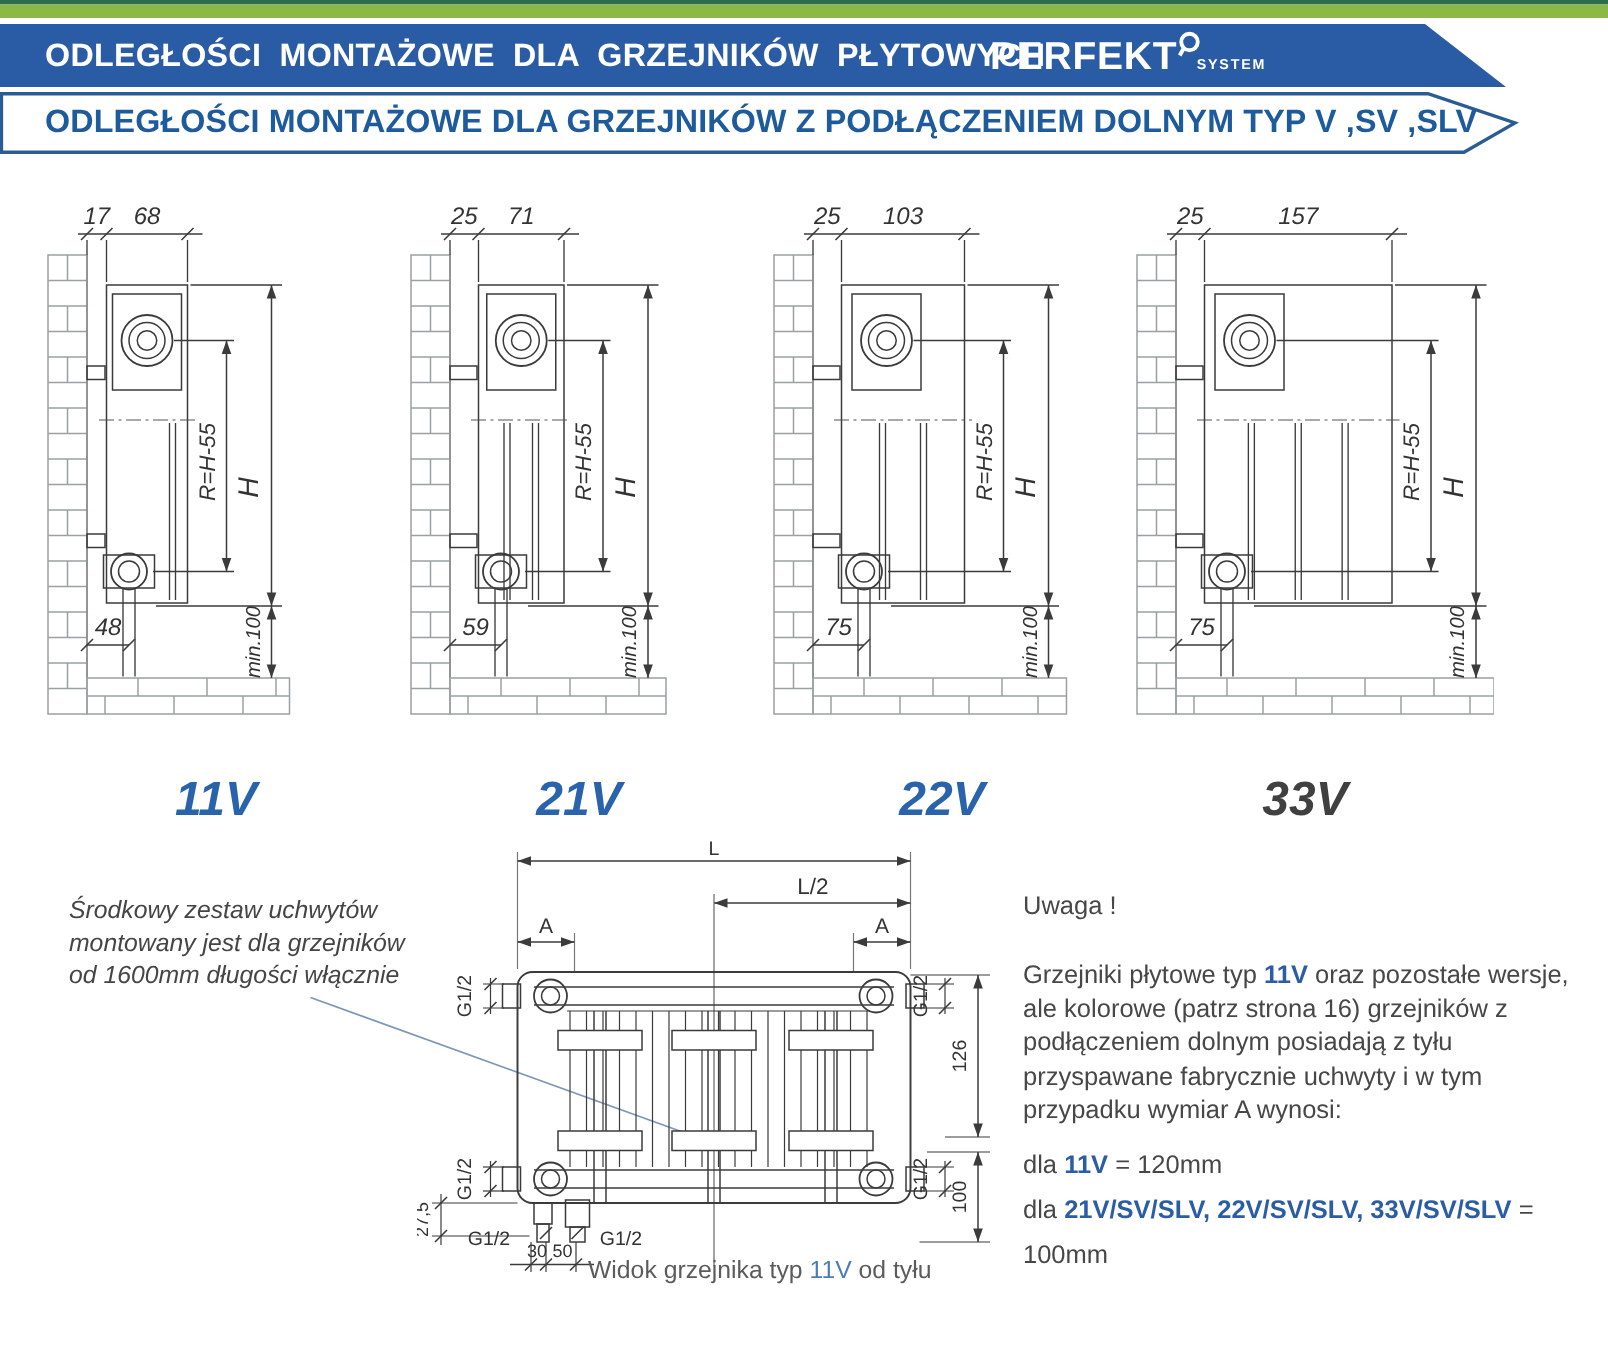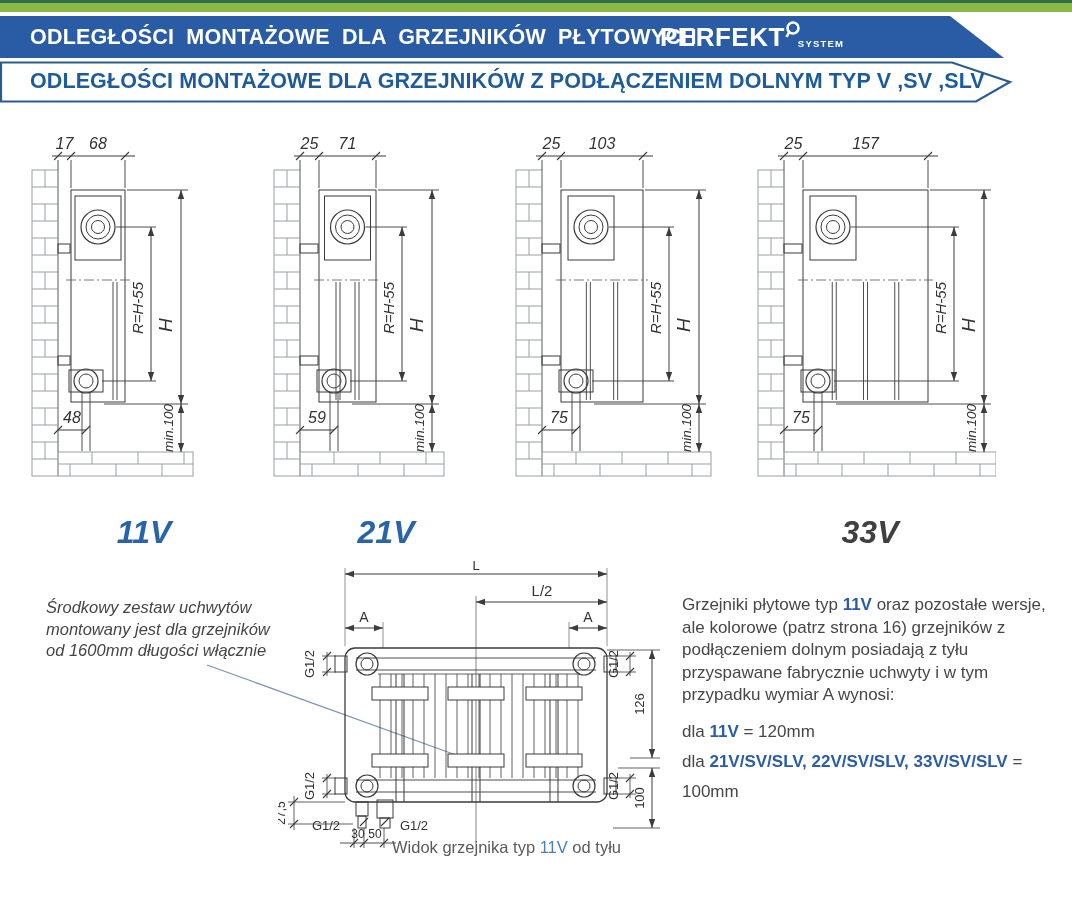--- a/index.html
+++ b/index.html
@@ -324,20 +324,21 @@
         <text x="188" y="195" text-anchor="middle" font-size="19" fill="#333" transform="rotate(-90 188 195)">H</text>
         <line x1="197" y1="274" x2="197" y2="322" stroke="#3b3b3b" stroke-width="1"></line>
         <polygon points="197,274 193.8,283 200.2,283" fill="#3b3b3b"></polygon>
         <polygon points="197,322 193.8,313 200.2,313" fill="#3b3b3b"></polygon>
         <text x="189" y="298" text-anchor="middle" font-size="13.5" fill="#333" transform="rotate(-90 189 298)">min.100</text>
         <line x1="40" y1="300" x2="74" y2="300" stroke="#3b3b3b" stroke-width="1"></line>
         <line x1="36" y1="304" x2="44" y2="296" stroke="#3b3b3b" stroke-width="1.1"></line>
         <line x1="70" y1="304" x2="78" y2="296" stroke="#3b3b3b" stroke-width="1.1"></line>
         <text x="57" y="293" text-anchor="middle" font-size="16" fill="#333">75</text>
       </svg>
+    <div class="dlabel" style="color: rgb(40, 99, 171);">22V</div>
   </div>
   <div class="dcell" style="left:744px">
     <svg class="dsvg" width="252" height="380" viewBox="0 0 252 380">
         <rect x="14" y="40" width="26" height="306" rx="0" fill="none" stroke="#9aa0a3" stroke-width="1"></rect>
         <line x1="14" y1="57" x2="40" y2="57" stroke="#9aa0a3" stroke-width="1"></line>
         <line x1="14" y1="74" x2="40" y2="74" stroke="#9aa0a3" stroke-width="1"></line>
         <line x1="14" y1="91" x2="40" y2="91" stroke="#9aa0a3" stroke-width="1"></line>
         <line x1="14" y1="108" x2="40" y2="108" stroke="#9aa0a3" stroke-width="1"></line>
         <line x1="14" y1="125" x2="40" y2="125" stroke="#9aa0a3" stroke-width="1"></line>
         <line x1="14" y1="142" x2="40" y2="142" stroke="#9aa0a3" stroke-width="1"></line>
@@ -563,18 +564,19 @@
       <line x1="72" y1="287" x2="80" y2="279" stroke="#3b3b3b" stroke-width="1.1"></line>
       <line x1="82" y1="287" x2="90" y2="279" stroke="#3b3b3b" stroke-width="1.1"></line>
       <line x1="102" y1="287" x2="110" y2="279" stroke="#3b3b3b" stroke-width="1.1"></line>
       <text x="80" y="278" text-anchor="middle" font-size="12" fill="#333">30</text>
       <text x="97" y="278" text-anchor="middle" font-size="12" fill="#333">50</text>
     </svg>
 
   <div class="caption"><span>Widok grzejnika typ </span><span class="accent-light">11V</span><span> od tyłu</span></div>
 
   <div class="uwaga">
+    <div class="uwaga-title">Uwaga !</div>
     <div class="uwaga-para"><span>Grzejniki płytowe typ </span><span class="accent">11V</span><span> oraz pozostałe wersje, ale kolorowe (patrz strona 16) grzejników z podłączeniem dolnym posiadają z tyłu przyspawane fabrycznie uchwyty i w tym przypadku wymiar A wynosi:</span></div>
     <div class="uwaga-line"><span>dla </span><span class="accent">11V</span><span> = 120mm</span></div>
     <div class="uwaga-line"><span>dla </span><span class="accent">21V/SV/SLV, 22V/SV/SLV, 33V/SV/SLV</span><span> = 100mm</span></div>
   </div>
 
 </div>
 
 </body></html>

